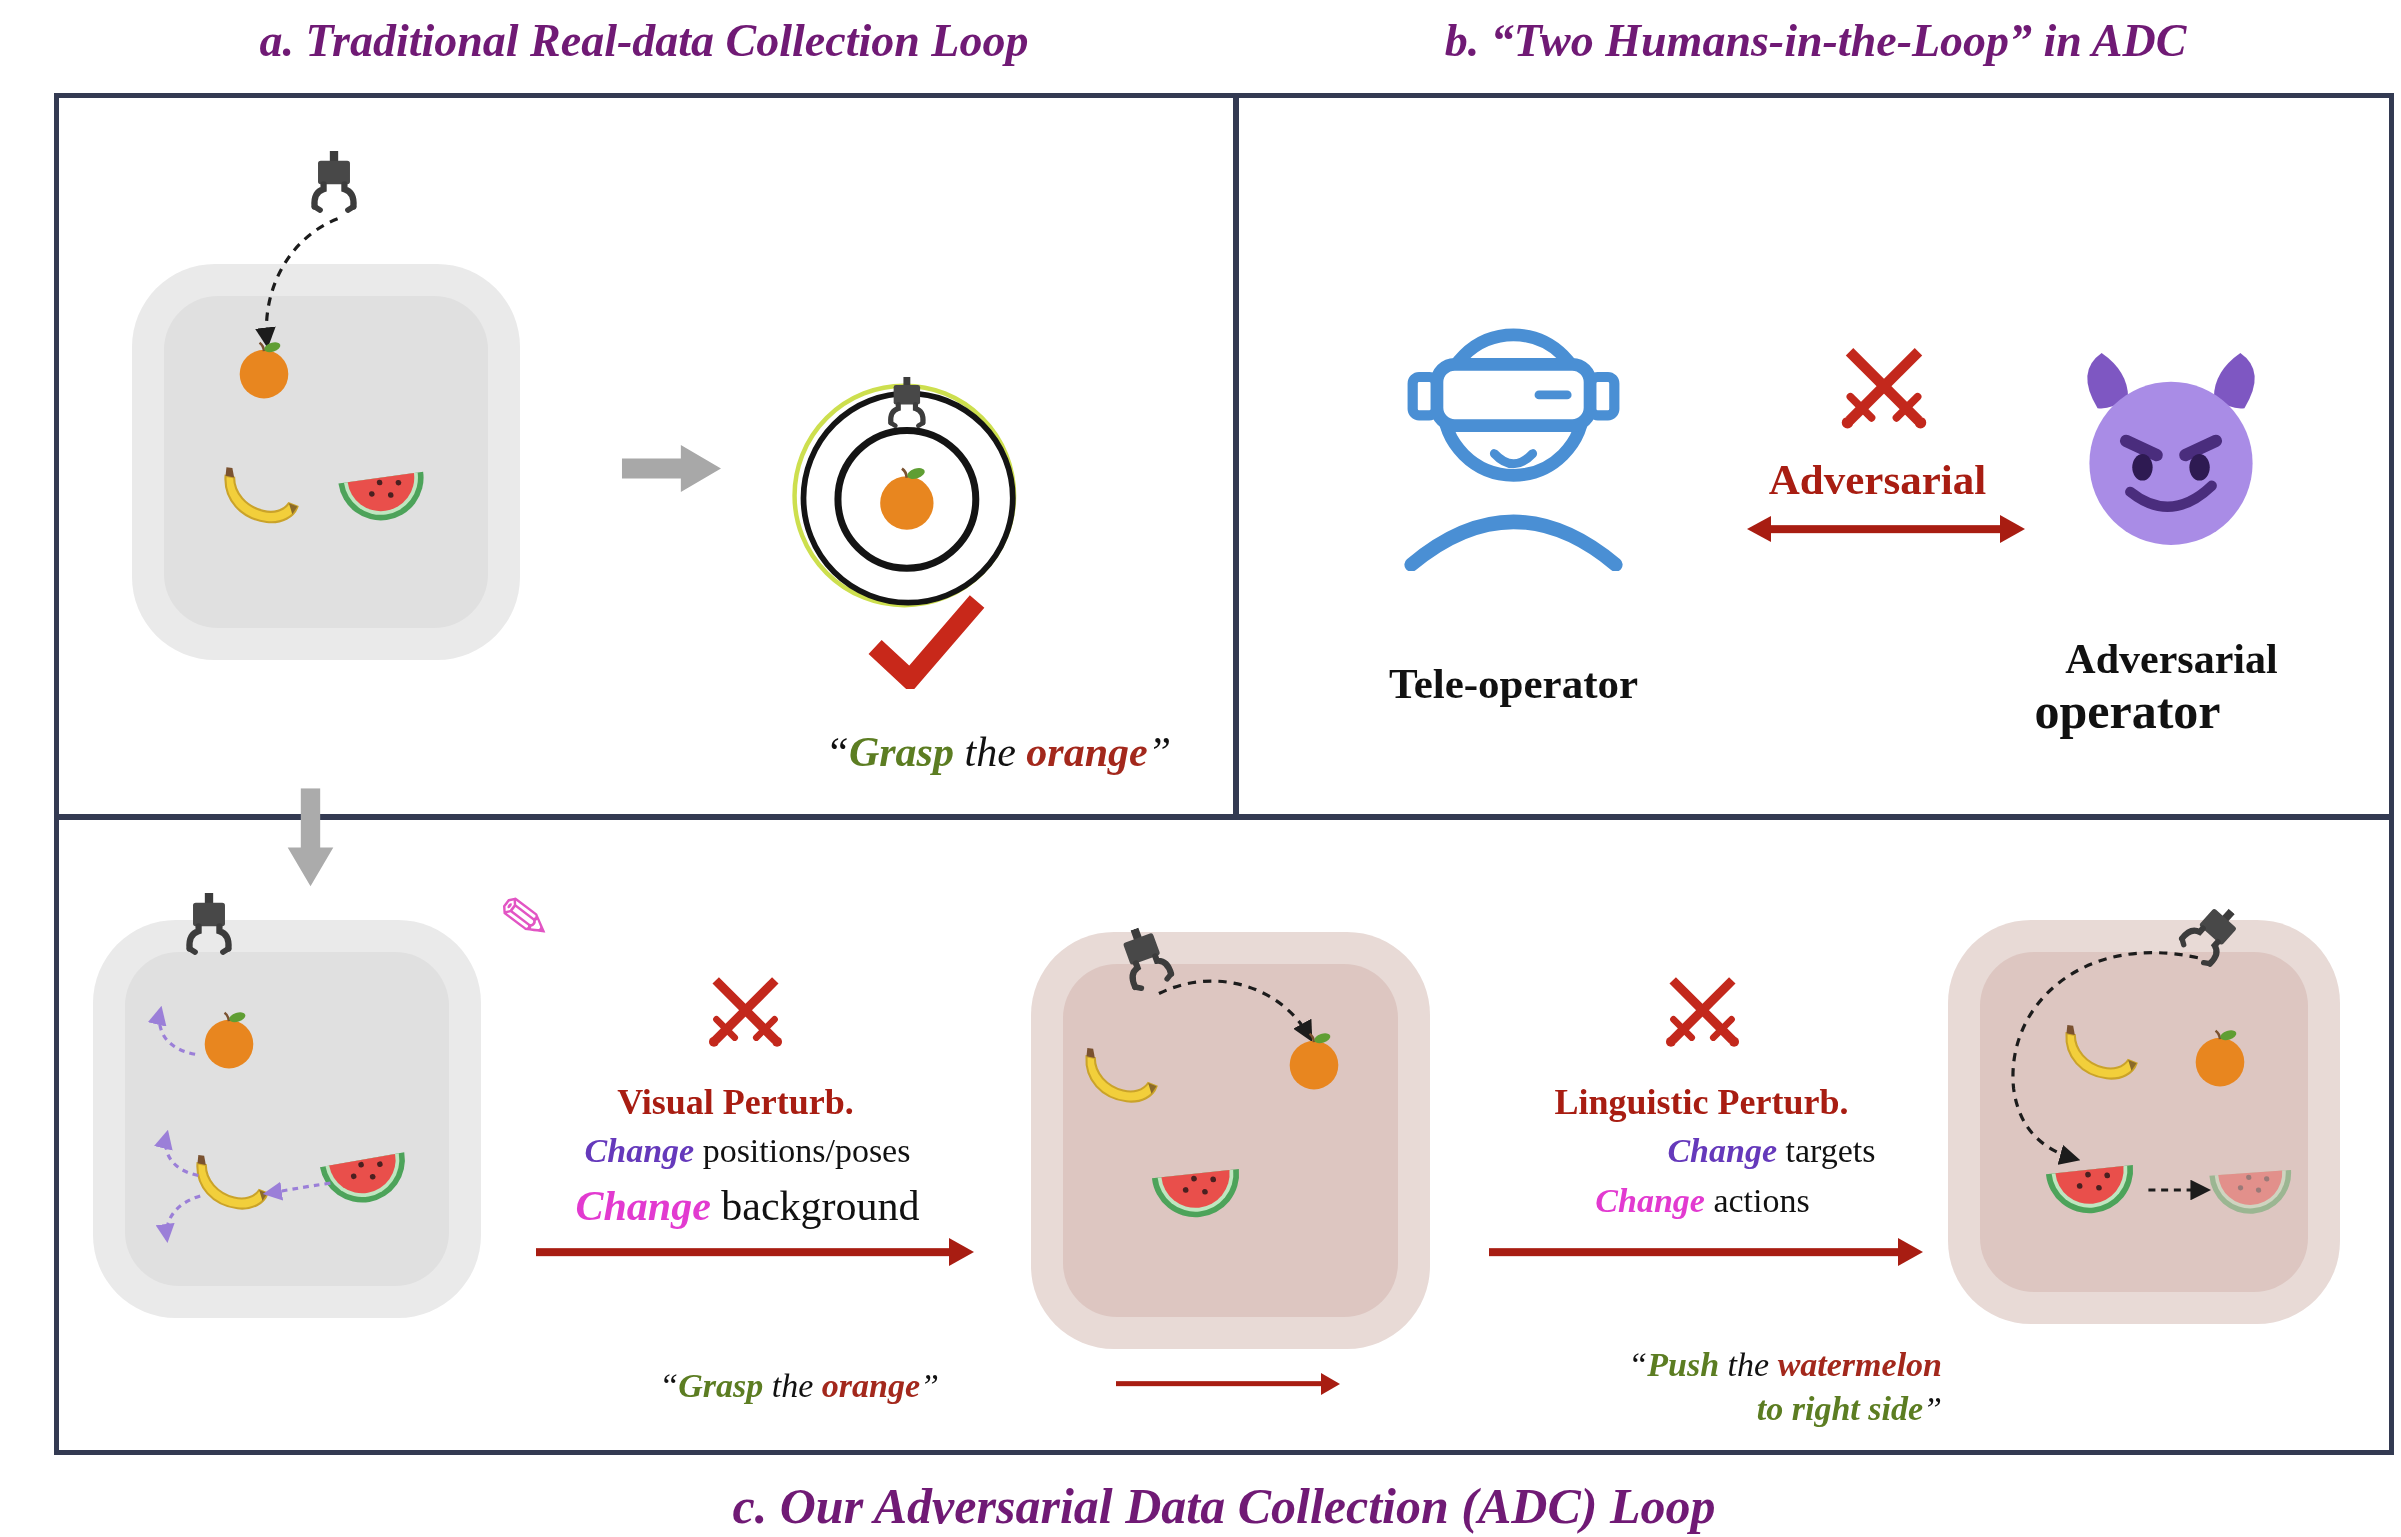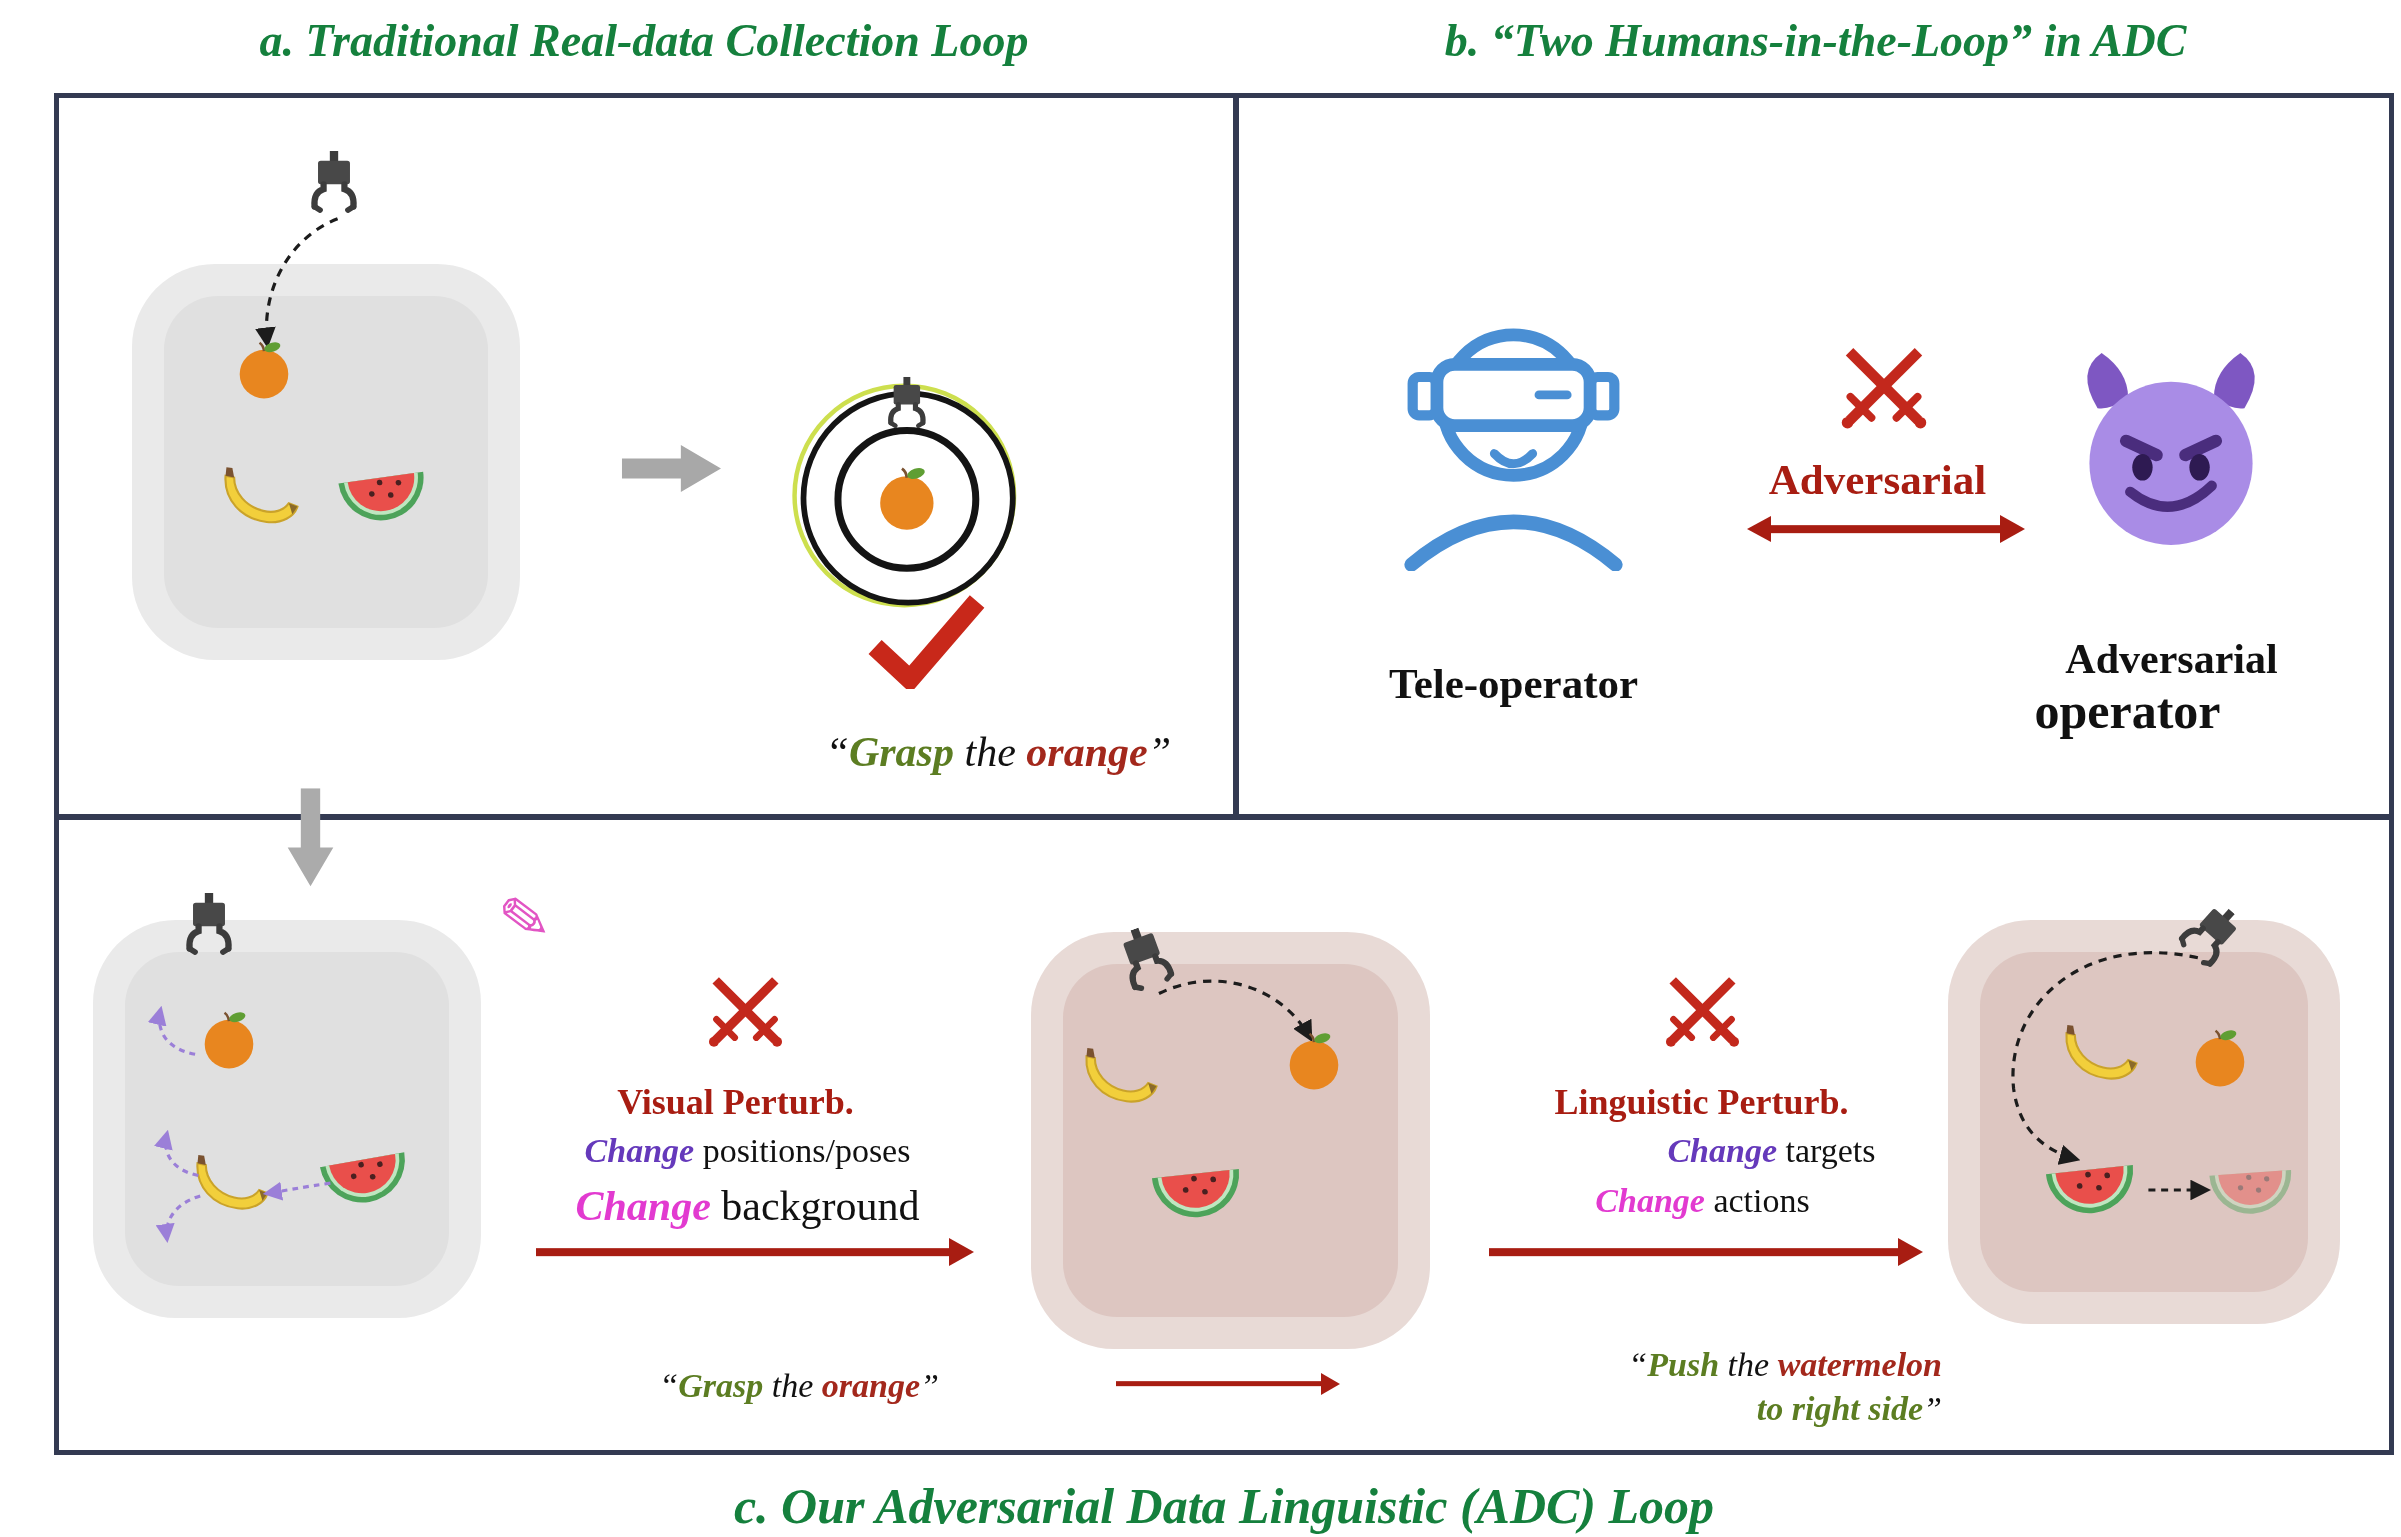--- a/index.html
+++ b/index.html
@@ -8,21 +8,21 @@
        font-family:"Liberation Serif",serif;color:#111}
   .abs{position:absolute}
 
   
   .outer-border{left:54px;top:93px;width:2340px;height:1362px;
     border:5.7px solid var(--border-navy,#333a52);z-index:1}
   .divider-v{left:1233px;top:93px;width:5.7px;height:726px;background:var(--border-navy,#333a52);z-index:1}
   .divider-h{left:54px;top:814px;width:2340px;height:5.7px;background:var(--border-navy,#333a52);z-index:1}
 
   
-  .title{font-weight:bold;font-style:italic;text-align:center;color:#15803d}
+  .title{font-weight:bold;font-style:italic;text-align:center;color:#701a75}
   .title-a{left:54px;top:14px;width:1180px;font-size:46px}
   .title-b{left:1238px;top:14px;width:1155px;font-size:46px}
   .title-c{left:54px;top:1477px;width:2340px;font-size:50px}
 
   
   .tray{border-radius:83px;z-index:2}
   .tray .inner{position:absolute;left:32px;right:32px;top:32px;bottom:32px;border-radius:54px}
   .tray.gray{background:#eaeaea}
   .tray.gray .inner{background:#e0e0e0}
   .tray.rose{background:#e8dad6}
@@ -142,21 +142,21 @@
     </symbol>
 
     <symbol id="sym-check" viewBox="0 0 200 160">
       <path d="M16,90 L74,144 L186,14" fill="none" stroke="#c8281a" stroke-width="32"></path>
     </symbol>
   </defs>
 </svg>
 
 <div class="abs title title-a">a. Traditional Real-data Collection Loop</div>
 <div class="abs title title-b">b. “Two Humans-in-the-Loop” in ADC</div>
-<div class="abs title title-c">c. Our Adversarial Data Linguistic (ADC) Loop</div>
+<div class="abs title title-c">c. Our Adversarial Data Collection (ADC) Loop</div>
 
 <div class="abs outer-border"></div>
 <div class="abs divider-v"></div>
 <div class="abs divider-h"></div>
 
 <div class="abs tray gray" style="left:132px;top:264px;width:388px;height:396px">
     <div class="inner"></div>
   </div>
 
 <svg class="abs z3" viewBox="0 0 220 280" style="left:230px;top:192px;width:141px;height:179px;overflow:visible">

